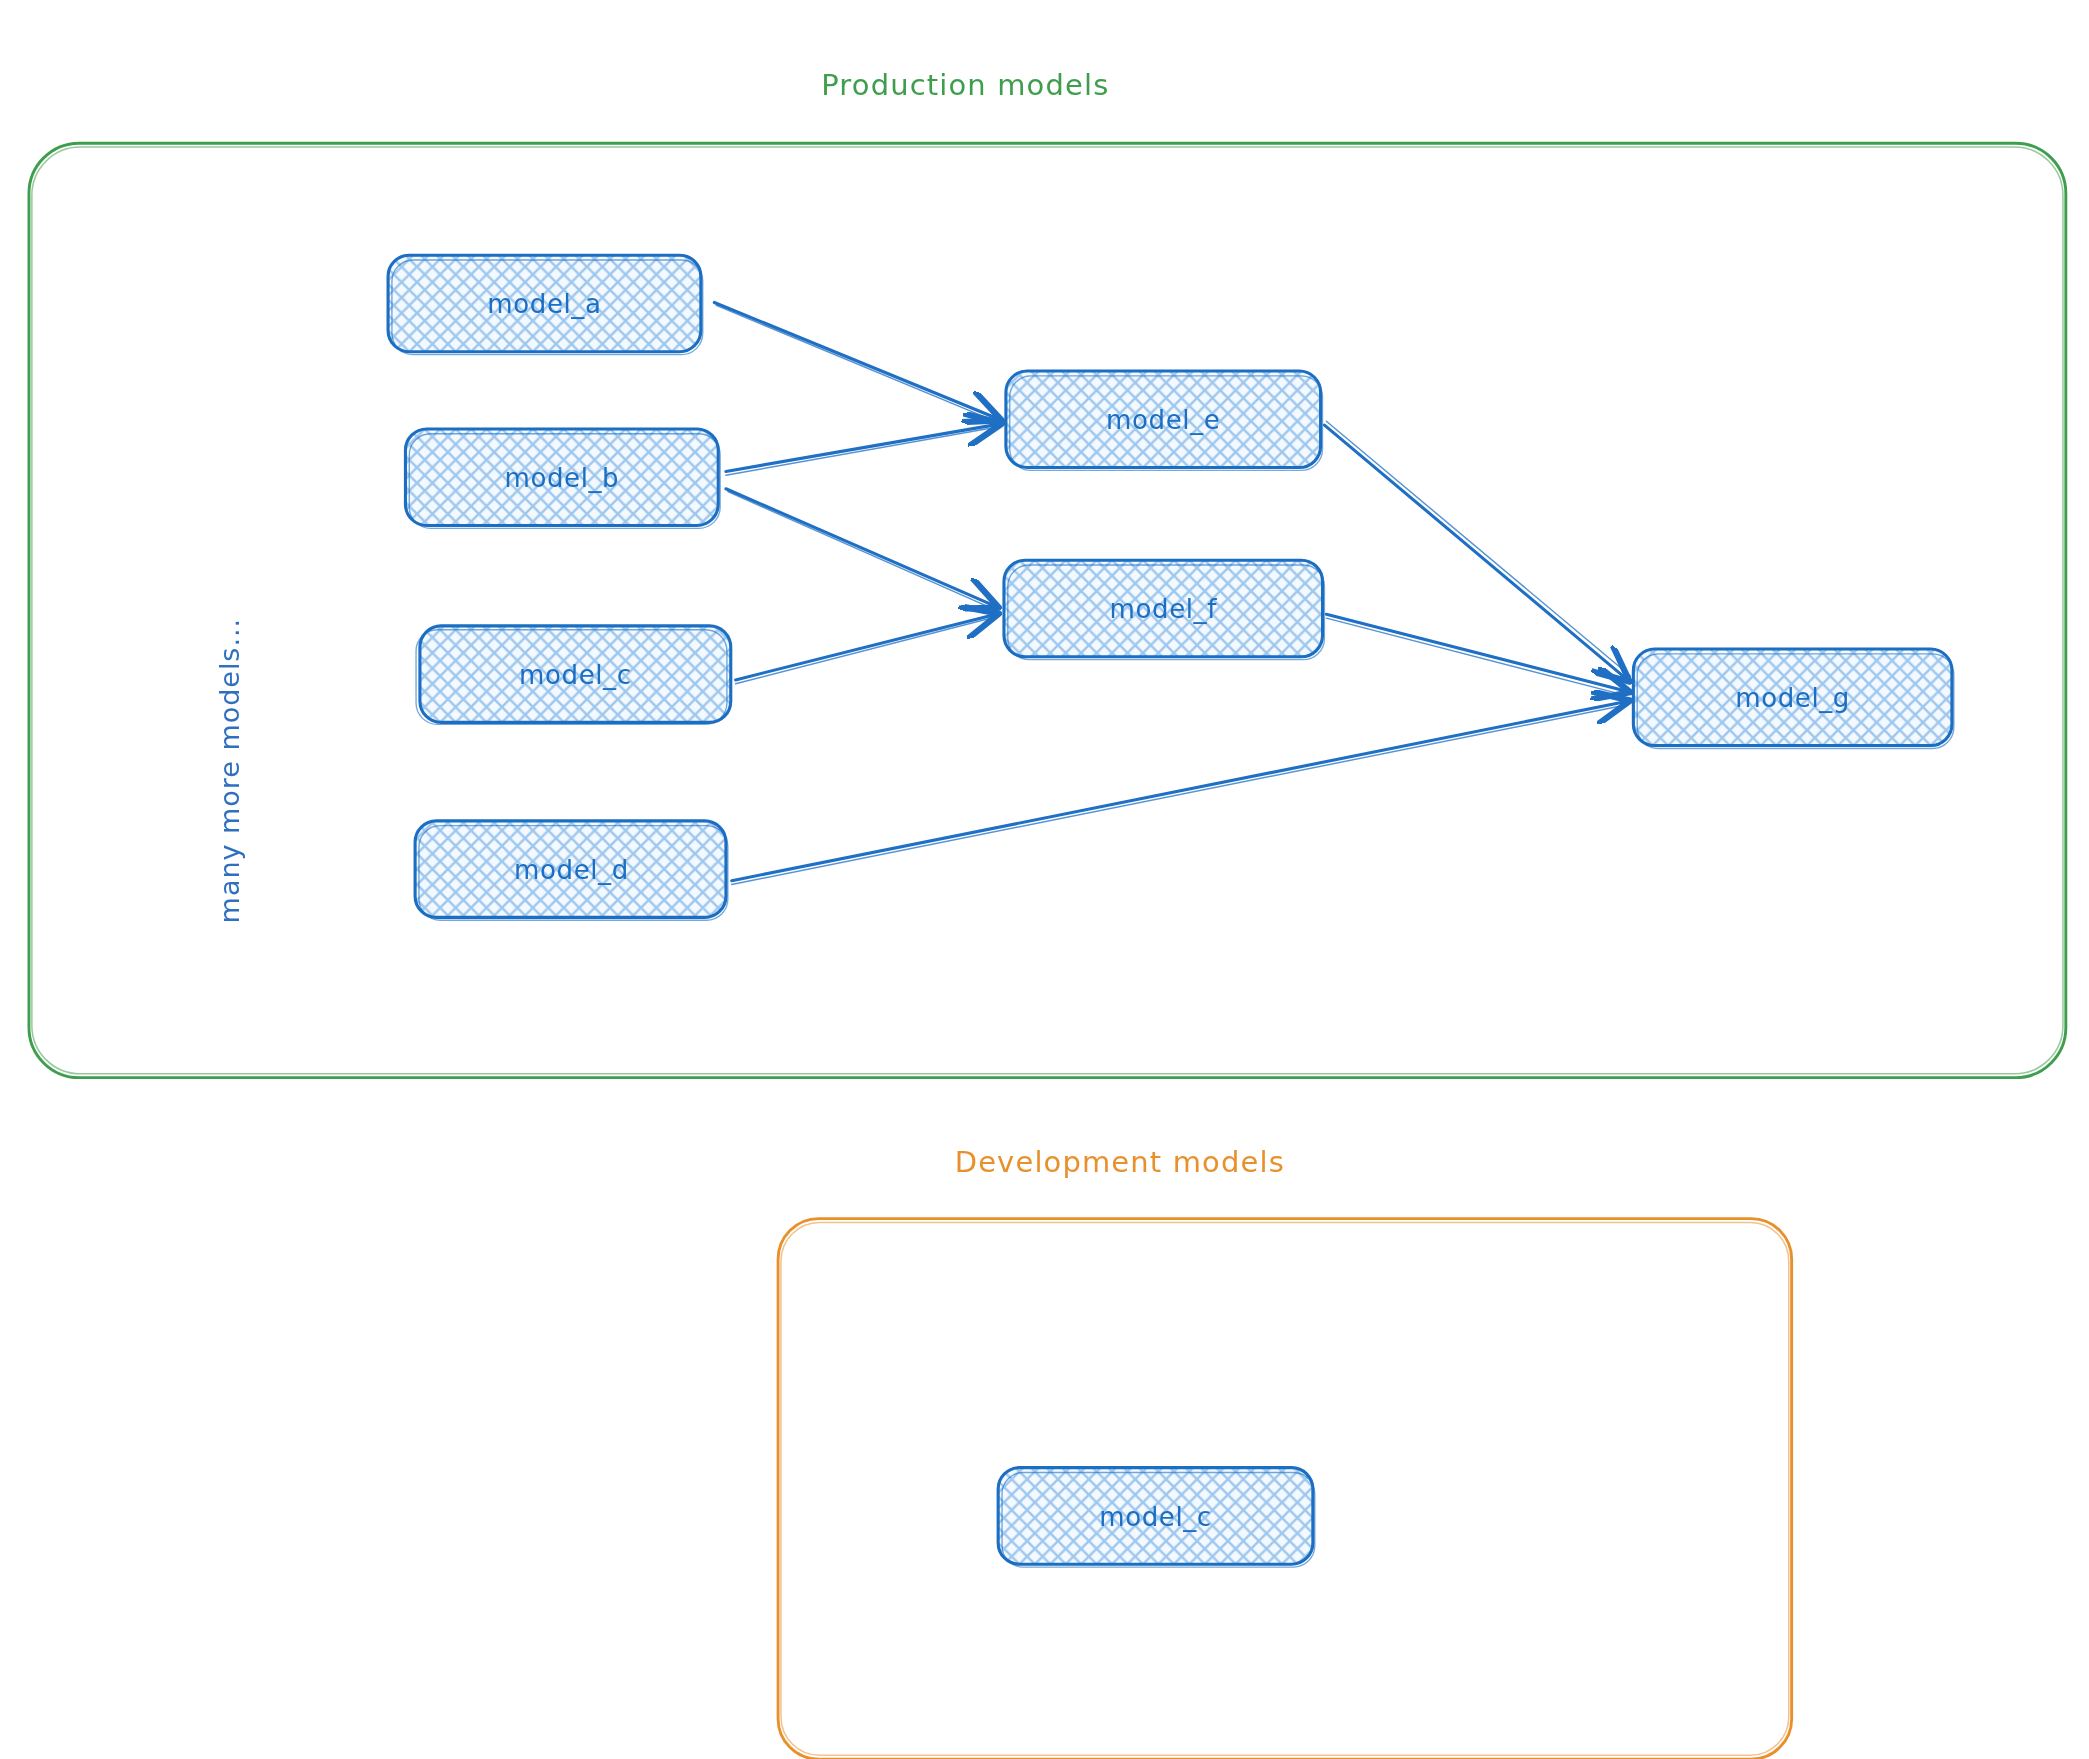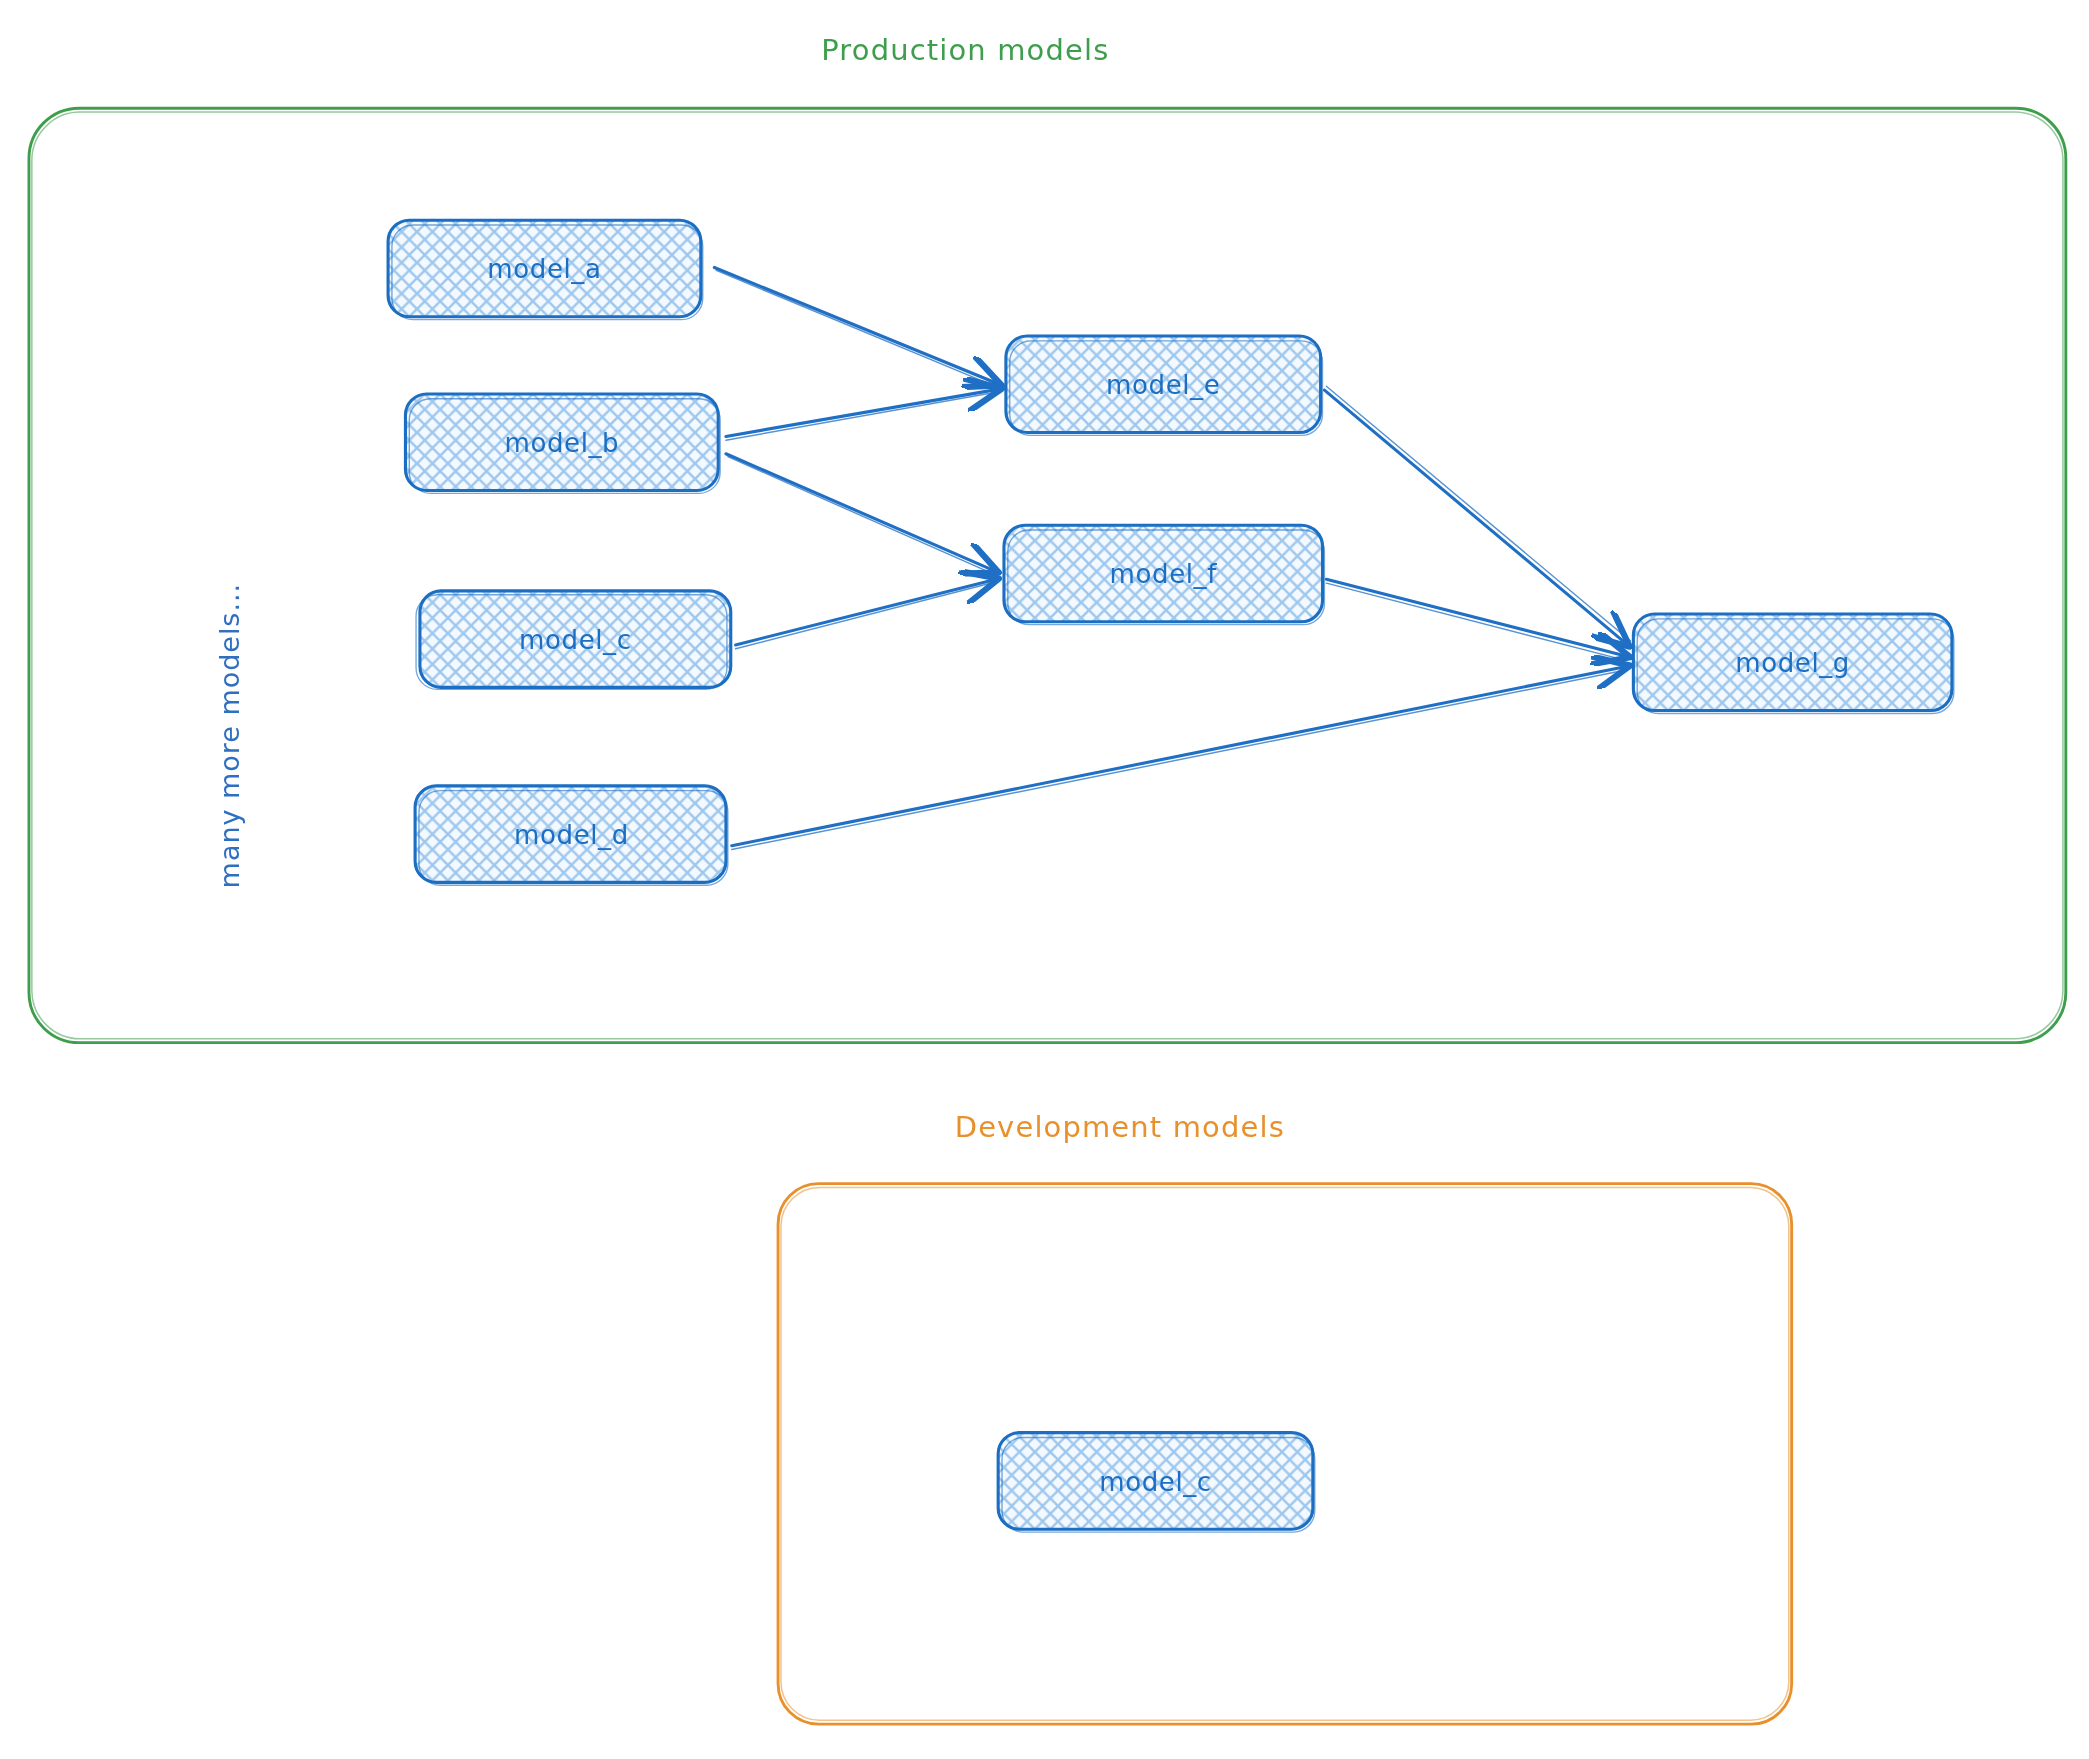--- a/index.html
+++ b/index.html
@@ -12,20 +12,21 @@
     height: 1759px;
     font-family: "DejaVu Sans", sans-serif;
     position: relative;
     overflow: hidden;
   }
   #stage {
     position: absolute;
     inset: 0;
     width: 2089px;
     height: 1459px;
+    margin-top: 35px;
   }
   svg.diagram {
     position: absolute;
     left: 0;
     top: 0;
     width: 2089px;
     height: 1759px;
     display: block;
   }
   .grp-title {

